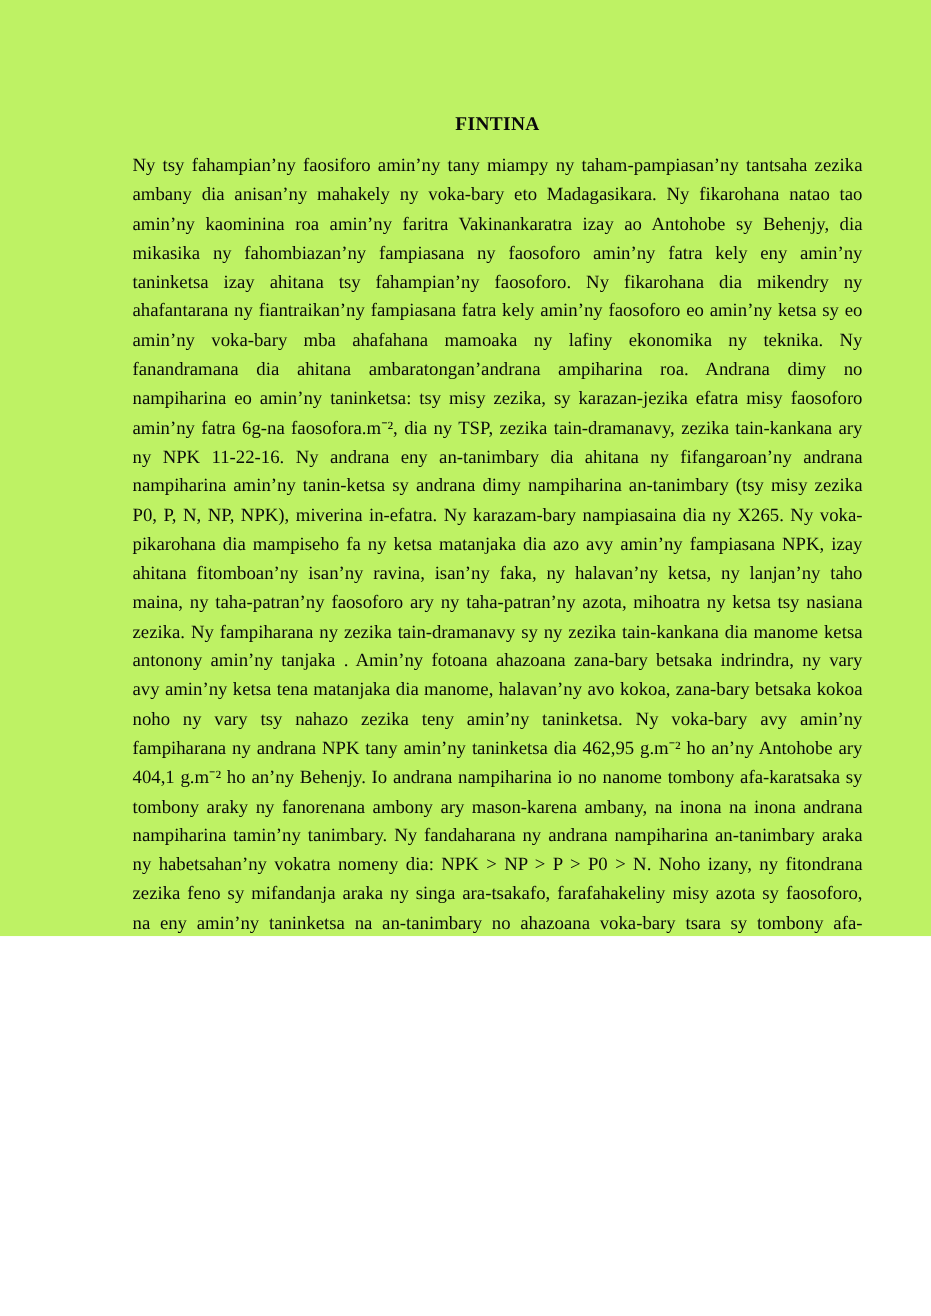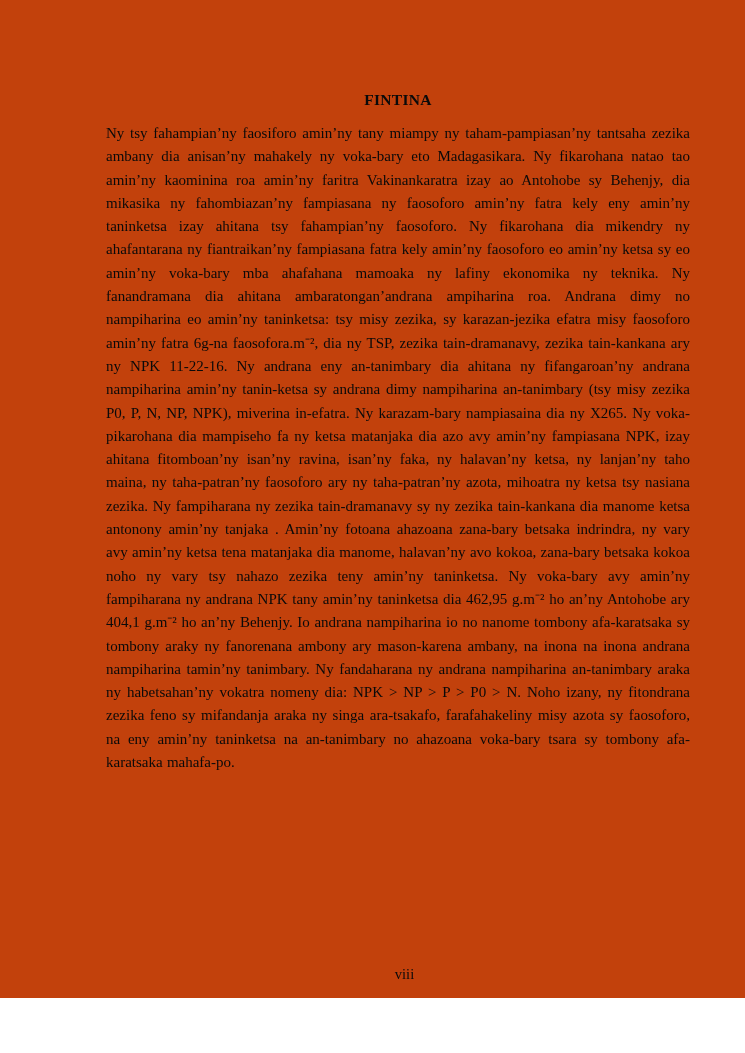--- a/index.html
+++ b/index.html
@@ -3,22 +3,22 @@
 <meta charset="utf-8">
 <style>
   html, body {
     margin: 0;
     padding: 0;
     background: #ffffff;
   }
   .page {
     position: relative;
     width: 745px;
-    height: 998px;
-    background: #c2410c;
+    height: 749px;
+    background: #bef264;
     color: #0a0a0a;
     font-family: "Liberation Serif", serif;
     overflow: hidden;
   }
   .content {
     position: absolute;
     left: 106px;
     top: 90px;
     width: 584px;
   }

